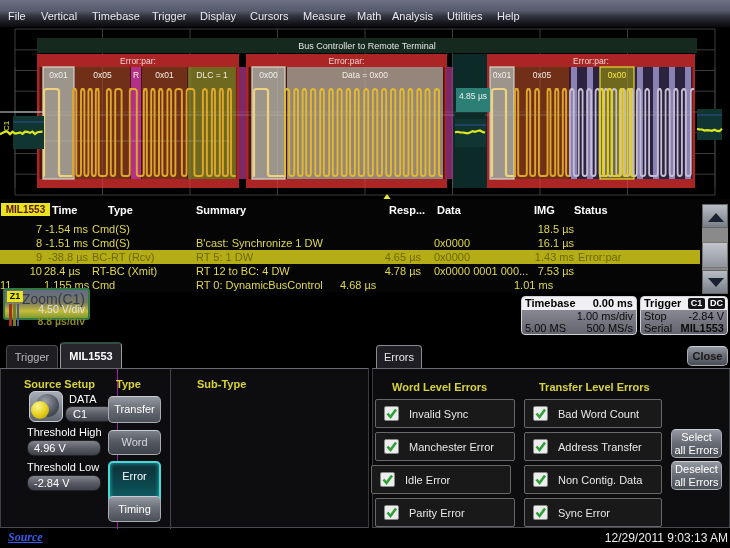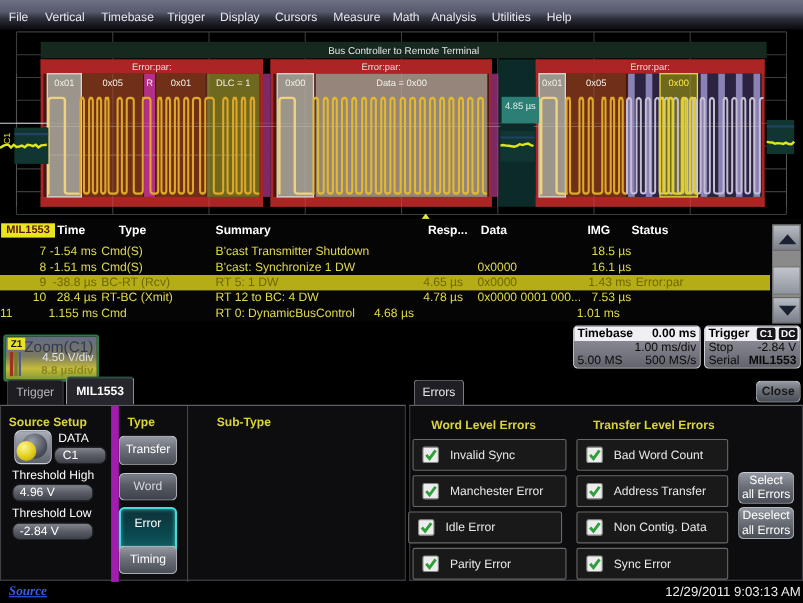--- a/index.html
+++ b/index.html
@@ -148,21 +148,20 @@
     <div class="th" style="left:108px">Type</div>
     <div class="th" style="left:196px">Summary</div>
     <div class="th" style="left:389px">Resp...</div>
     <div class="th" style="left:437px">Data</div>
     <div class="th" style="left:534px">IMG</div>
     <div class="th" style="left:574px">Status</div>
     <div class="trow" style="top:23px;">
       <div class="tc" style="left:0;width:42px;text-align:right">7</div>
       <div class="tc" style="left:44px;width:44px;text-align:right">-1.54 ms</div>
       <div class="tc" style="left:92px">Cmd(S)</div>
-      <div class="tc" style="left:196px">B'cast Transmitter Shutdown</div>
       <div class="tc" style="left:340px;width:81px;text-align:right"></div>
       <div class="tc" style="left:434px"></div>
       <div class="tc" style="left:514px;width:60px;text-align:right">18.5 µs</div>
       <div class="tc" style="left:578px"></div>
     </div>
     <div class="trow" style="top:37px;">
       <div class="tc" style="left:0;width:42px;text-align:right">8</div>
       <div class="tc" style="left:44px;width:44px;text-align:right">-1.51 ms</div>
       <div class="tc" style="left:92px">Cmd(S)</div>
       <div class="tc" style="left:196px">B'cast: Synchronize 1 DW</div>
@@ -176,49 +175,49 @@
       <div class="tc" style="left:44px;width:44px;text-align:right">-38.8 µs</div>
       <div class="tc" style="left:92px">BC-RT  (Rcv)</div>
       <div class="tc" style="left:196px">RT 5: 1 DW</div>
       <div class="tc" style="left:340px;width:81px;text-align:right">4.65 µs</div>
       <div class="tc" style="left:434px">0x0000</div>
       <div class="tc" style="left:514px;width:60px;text-align:right">1.43 ms</div>
       <div class="tc" style="left:578px">Error:par</div>
     </div>
     <div class="trow" style="top:65px;">
       <div class="tc" style="left:0;width:42px;text-align:right">10</div>
-      <div class="tc" style="left:44px;width:44px;text-align:right">28.4 µs</div>
+      <div class="tc" style="left:44px;width:44px;text-align:left">28.4 µs</div>
       <div class="tc" style="left:92px">RT-BC  (Xmit)</div>
       <div class="tc" style="left:196px">RT 12 to BC: 4 DW</div>
       <div class="tc" style="left:340px;width:81px;text-align:right">4.78 µs</div>
       <div class="tc" style="left:434px">0x0000 0001 000...</div>
       <div class="tc" style="left:514px;width:60px;text-align:right">7.53 µs</div>
       <div class="tc" style="left:578px"></div>
     </div>
     <div class="trow" style="top:79px;">
       <div class="tc" style="left:0;width:42px;text-align:left">11</div>
       <div class="tc" style="left:44px;width:44px;text-align:right">1.155 ms</div>
       <div class="tc" style="left:92px">Cmd</div>
       <div class="tc" style="left:196px">RT 0: DynamicBusControl</div>
       <div class="tc" style="left:340px;width:81px;text-align:left">4.68 µs</div>
       <div class="tc" style="left:434px"></div>
-      <div class="tc" style="left:514px;width:60px;text-align:center">1.01 ms</div>
+      <div class="tc" style="left:514px;width:60px;text-align:left">1.01 ms</div>
       <div class="tc" style="left:578px"></div>
     </div>
   </div>
 <div class="abs" style="left:702px;top:204px;width:26px;height:90px;background:#8a8a8a">
 <div class="abs" style="left:0;top:0;width:26px;height:24px;background:linear-gradient(#b8bcc4,#7a7e88);border:1px solid #666;box-sizing:border-box">
       <div class="abs" style="left:5px;top:8px;width:0;height:0;border-left:8px solid transparent;border-right:8px solid transparent;border-bottom:9px solid #1a2232"></div>
     </div>
 <div class="abs" style="left:0;top:38px;width:26px;height:26px;background:linear-gradient(#c2c6cc,#90949c);border:1px solid #777;box-sizing:border-box"></div>
 <div class="abs" style="left:0;top:66px;width:26px;height:24px;background:linear-gradient(#b8bcc4,#7a7e88);border:1px solid #666;box-sizing:border-box">
       <div class="abs" style="left:5px;top:7px;width:0;height:0;border-left:8px solid transparent;border-right:8px solid transparent;border-top:9px solid #1a2232"></div>
     </div>
 </div>
-<div class="abs" style="left:3px;top:304px;width:87px;height:43px;border:2px solid #2f7a42;border-radius:3px;background:linear-gradient(#636a84,#7a7a60 45%,#c6bc3a 75%,#7f9a32);box-sizing:border-box">
+<div class="abs" style="left:3px;top:288px;width:87px;height:32px;border:2px solid #2f7a42;border-radius:3px;background:linear-gradient(#636a84,#7a7a60 45%,#c6bc3a 75%,#7f9a32);box-sizing:border-box">
 <div class="abs" style="left:2px;top:1px;width:16px;height:11px;background:#e8e520;color:#111;font-size:9px;font-weight:bold;text-align:center;line-height:11px">Z1</div>
 <div class="abs" style="right:3px;top:1px;color:#333a52;font-size:14px">Zoom(C1)</div>
 <div class="abs" style="right:3px;top:13px;color:#e0e0ea;font-size:10.5px">4.50 V/div</div>
 <div class="abs" style="right:3px;top:25px;color:#8a8820;font-size:10.5px;font-weight:bold">8.8 µs/div</div>
 <div class="abs" style="left:4px;top:14px;width:3px;height:22px;background:#a03020"></div>
 <div class="abs" style="left:8px;top:14px;width:3px;height:22px;background:#7a7a28"></div>
 <div class="abs" style="left:12px;top:14px;width:2px;height:22px;background:#4a5a8a"></div>
 </div>
 <div class="abs" style="left:521px;top:296px;width:116px;height:39px;border:1px solid #d0d0d6;border-radius:4px;background:linear-gradient(#9c9ca6,#63636d);box-sizing:border-box;overflow:hidden">
 <div class="abs" style="left:0;top:0;width:114px;height:13px;background:#f0f0f4;color:#000;font-size:11px;font-weight:bold">
@@ -236,21 +235,21 @@
 <span style="position:absolute;right:2px;top:1px;width:17px;height:11px;background:#15151a;color:#fff;font-size:9px;text-align:center;line-height:11px;border-radius:2px;font-weight:bold">DC</span>
     </div>
 <div class="abs" style="left:3px;top:13px;color:#0a0a0a;font-size:11px">Stop</div>
 <div class="abs" style="right:3px;top:13px;color:#0a0a0a;font-size:11px">-2.84 V</div>
 <div class="abs" style="left:3px;top:25px;color:#0a0a0a;font-size:11px">Serial</div>
 <div class="abs" style="right:3px;top:25px;color:#0a0a0a;font-size:11px;font-weight:bold">MIL1553</div>
 </div>
 <div class="tab" style="left:6px;top:345px;width:52px;background:#1d1d22;border:1px solid #4a4a50;border-bottom:none;color:#b8b8c0;line-height:23px">Trigger</div>
 <div class="tab" style="left:60px;top:342px;width:62px;height:26px;background:#26262c;border:1px solid #9a9aa2;border-top:2px solid #2e4e40;border-bottom:none;color:#fff;line-height:24px;font-weight:bold">MIL1553</div>
 <div class="abs" style="left:0;top:368px;width:369px;height:160px;background:#0d0d0f;border-top:1px solid #6a6a72;border-bottom:1px solid #48484e;box-sizing:border-box;border-right:1px solid #3a3a40;border-left:1px solid #3f3f46">
-<div class="abs" style="left:0;top:0;width:100px;height:160px;border-right:7px solid #a21caf">
+<div class="abs" style="left:16px;top:0;width:100px;height:160px;border-right:1px solid #a21caf">
  <div class="ytitle abs" style="left:7px;top:9px;white-space:nowrap">Source Setup</div>
  <div class="abs" style="left:12px;top:22px;width:34px;height:31px;border-radius:6px;background:linear-gradient(#a8aeb8,#5f636e);border:1px solid #c8ccd4;box-sizing:border-box">
    <div class="abs" style="left:6px;top:2px;width:23px;height:23px;border-radius:50%;background:radial-gradient(circle at 38% 32%,#9aa0ac,#4a4e58 65%,#33363e)"></div>
    <div class="abs" style="left:1px;top:9px;width:18px;height:18px;border-radius:50%;background:radial-gradient(circle at 38% 30%,#fdf693,#e3cd18 55%,#a89610)"></div>
  </div>
  <div class="dlgtext abs" style="left:52px;top:24px">DATA</div>
  <div class="fld" style="left:48px;top:37px;width:48px;height:16px;padding-left:7px;line-height:14px">C1</div>
  <div class="dlgtext abs" style="left:10px;top:57px">Threshold High</div>
  <div class="fld" style="left:10px;top:71px;width:74px;height:16px;padding-left:6px;line-height:14px">4.96 V</div>
  <div class="dlgtext abs" style="left:10px;top:92px">Threshold Low</div>

